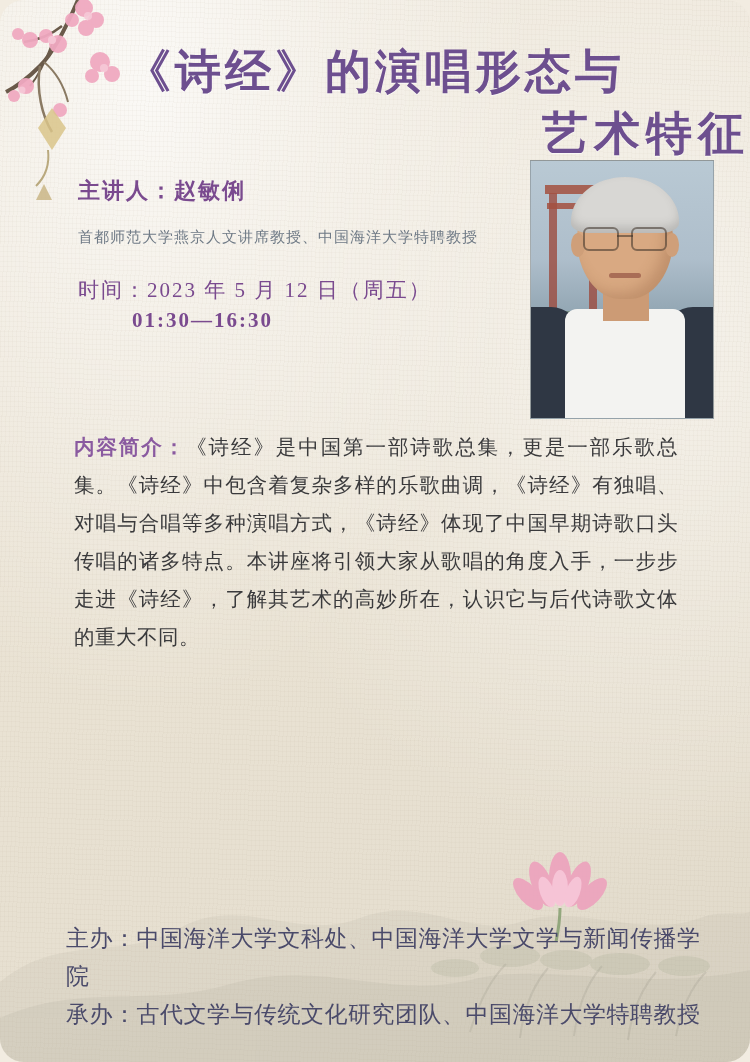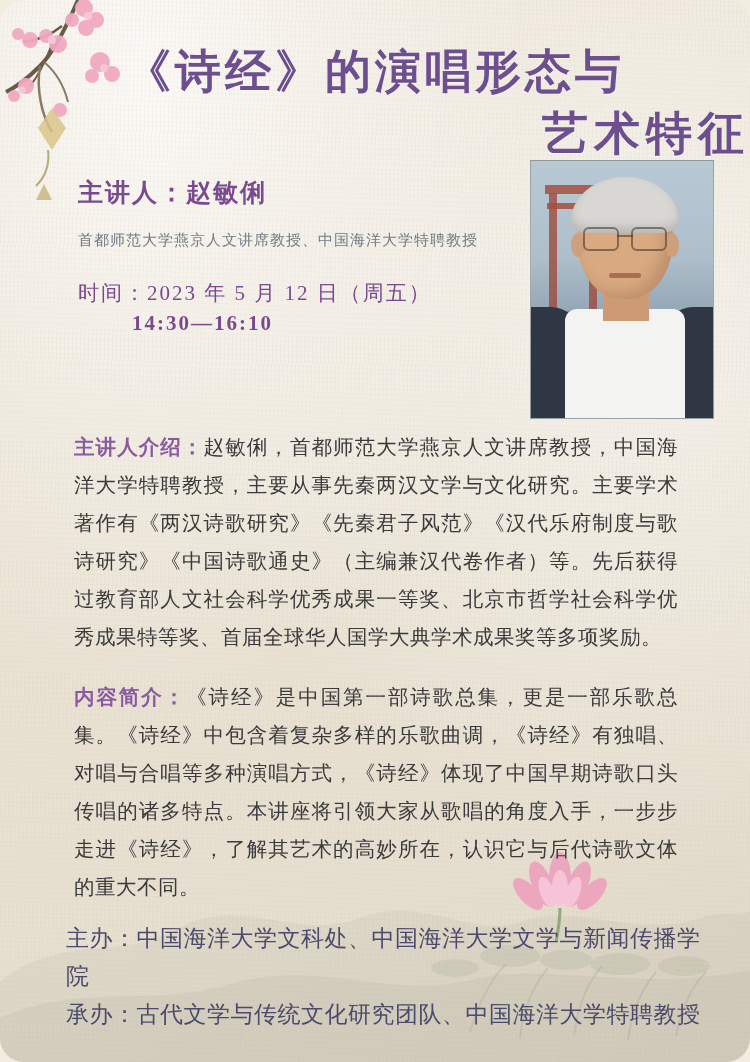--- a/index.html
+++ b/index.html
@@ -241,21 +241,21 @@
 
   
   .info {
     position: absolute;
     left: 78px;
     top: 176px;
     width: 420px;
     z-index: 5;
   }
   .row-speaker {
-    font-size: 25px;
+    font-size: 22px;
     font-weight: bold;
     letter-spacing: 2px;
     color: #7a4a8f;
     margin-bottom: 14px;
   }
   .affil {
     font-size: 15px;
     line-height: 34px;
     letter-spacing: 1px;
     color: #6f7a86;
@@ -388,27 +388,24 @@
         <div class="lens r"></div>
         <div class="bridge"></div>
     </div>
     <div class="mouth"></div>
   </div>
 
   <div class="info">
     <div class="row-speaker">主讲人：赵敏俐</div>
     <div class="affil">首都师范大学燕京人文讲席教授、中国海洋大学特聘教授</div>
     <div class="row-time">时间：2023 年 5 月 12 日（周五）</div>
-    <div class="row-time2">14:30—16:10</div>
+    <div class="row-time2">01:30—16:30</div>
   </div>
 
   <div class="body-block">
-    <p class="para">
-      <span class="lead">主讲人介绍：</span><span>赵敏俐，首都师范大学燕京人文讲席教授，中国海洋大学特聘教授，主要从事先秦两汉文学与文化研究。主要学术著作有《两汉诗歌研究》《先秦君子风范》《汉代乐府制度与歌诗研究》《中国诗歌通史》（主编兼汉代卷作者）等。先后获得过教育部人文社会科学优秀成果一等奖、北京市哲学社会科学优秀成果特等奖、首届全球华人国学大典学术成果奖等多项奖励。</span>
-    </p>
     <p class="para">
       <span class="lead">内容简介：</span><span>《诗经》是中国第一部诗歌总集，更是一部乐歌总集。《诗经》中包含着复杂多样的乐歌曲调，《诗经》有独唱、对唱与合唱等多种演唱方式，《诗经》体现了中国早期诗歌口头传唱的诸多特点。本讲座将引领大家从歌唱的角度入手，一步步走进《诗经》，了解其艺术的高妙所在，认识它与后代诗歌文体的重大不同。</span>
     </p>
   </div>
 
   <svg class="inkwash" viewBox="0 0 750 330" preserveAspectRatio="none">
     <path d="M0 250 C60 200, 120 230, 180 196 C240 162, 300 210, 360 186 C420 162, 470 206, 520 190 C580 170, 640 208, 700 186 C720 178, 740 184, 750 180 L750 330 L0 330 Z" fill="#b9b4a6" opacity="0.35"></path>
     <path d="M0 286 C80 250, 150 276, 230 252 C320 226, 390 268, 470 248 C550 228, 630 262, 750 238 L750 330 L0 330 Z" fill="#a9a698" opacity="0.35"></path>
     <g opacity="0.3" stroke="#6f6f63" fill="none" stroke-width="2">
       <path d="M470 300 C480 266, 492 246, 506 232"></path>

